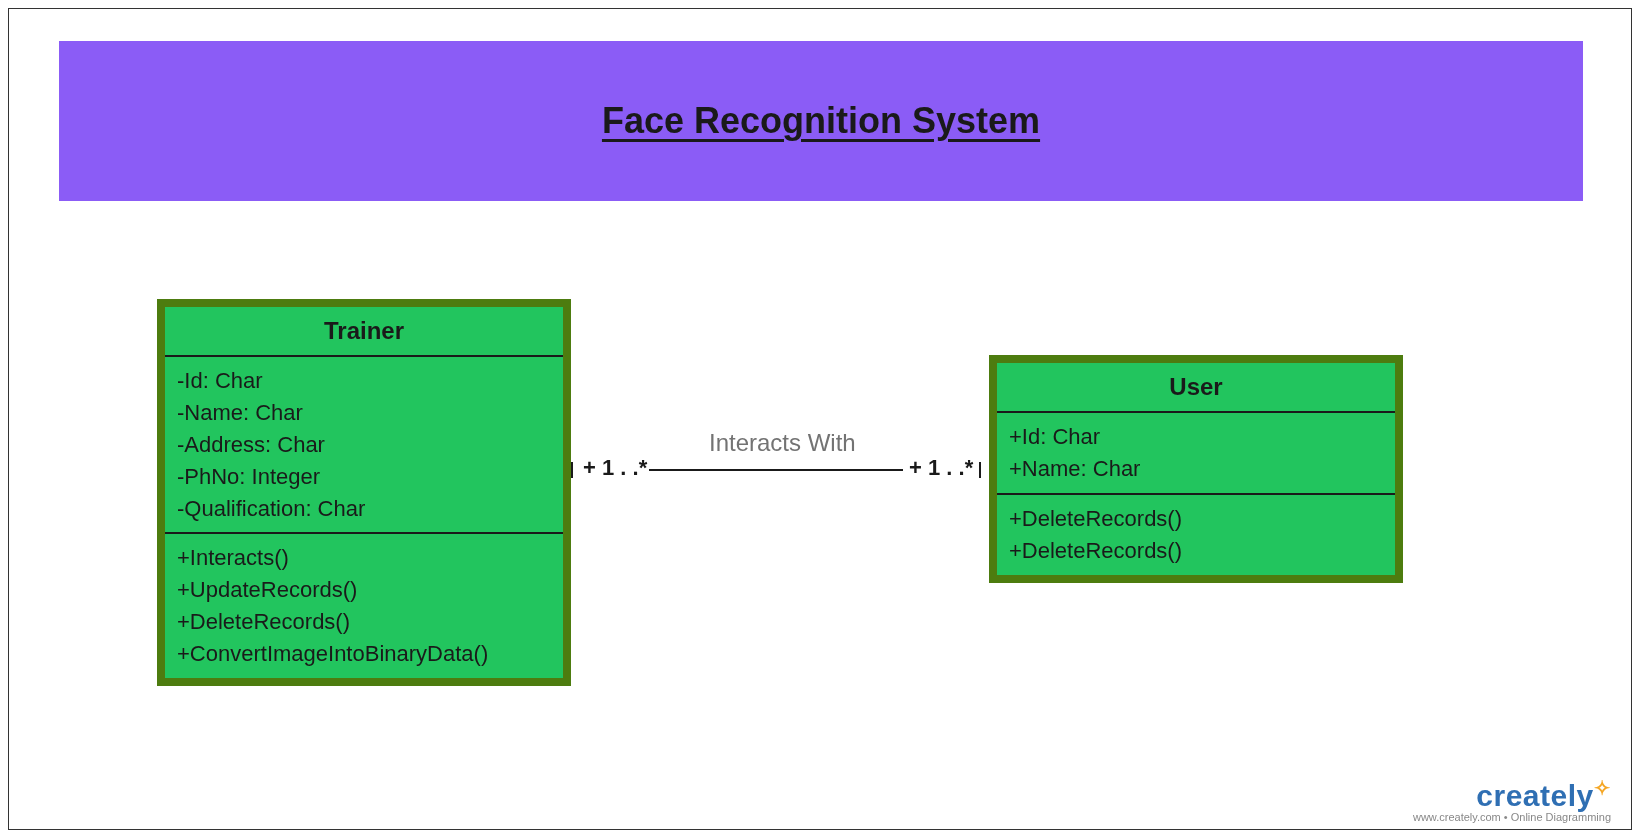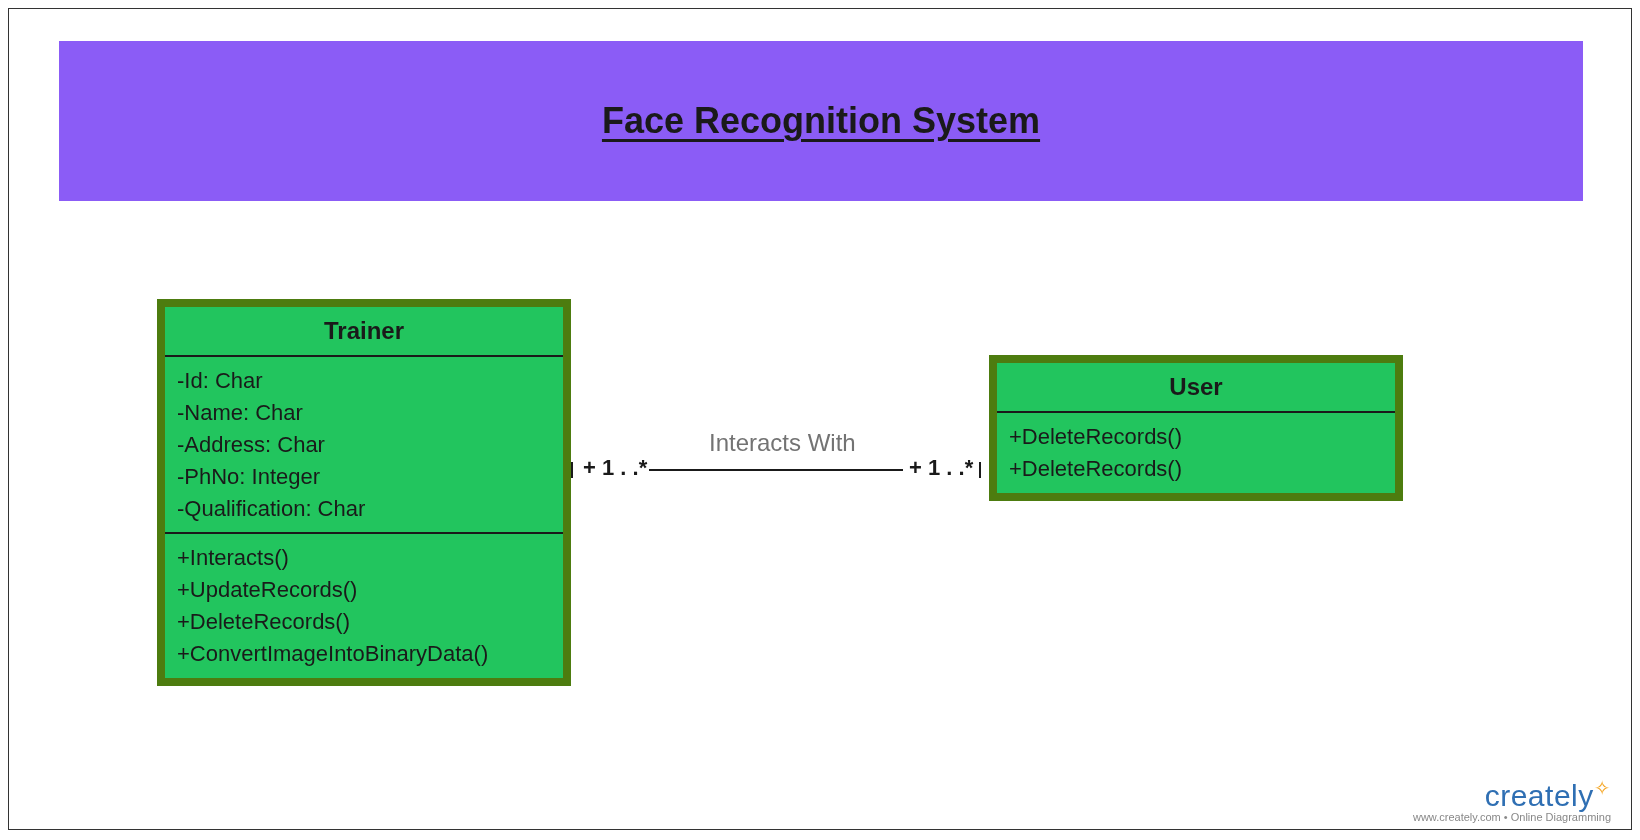--- a/index.html
+++ b/index.html
@@ -116,21 +116,21 @@
     .tick-right { left: 970px; }
     .watermark {
       position: absolute;
       right: 20px;
       bottom: 6px;
       text-align: right;
     }
     .wm-brand {
       font-size: 30px;
       color: #2f6fb3;
-      font-weight: 400;
+      font-weight: 700;
       letter-spacing: 0.5px;
     }
     .wm-brand .bulb {
       color: #f5a623;
       font-size: 20px;
       vertical-align: super;
     }
     .wm-sub {
       font-size: 11px;
       color: #888;
@@ -159,20 +159,24 @@
       <div>+Interacts()</div>
       <div>+UpdateRecords()</div>
       <div>+DeleteRecords()</div>
       <div>+ConvertImageIntoBinaryData()</div>
     </div>
   </div>
 
   <div id="user" class="uml-box">
     <div class="uml-header">User</div>
     <div class="uml-section">
+      <div>+Id: Char</div>
+      <div>+Name: Char</div>
+    </div>
+    <div class="uml-section">
       <div>+DeleteRecords()</div>
       <div>+DeleteRecords()</div>
     </div>
   </div>
 
   <div class="tick tick-left"></div>
   <div class="connector conn-line"></div>
   <div class="tick tick-right"></div>
 
   <div class="conn-label label-interacts">Interacts With</div>

